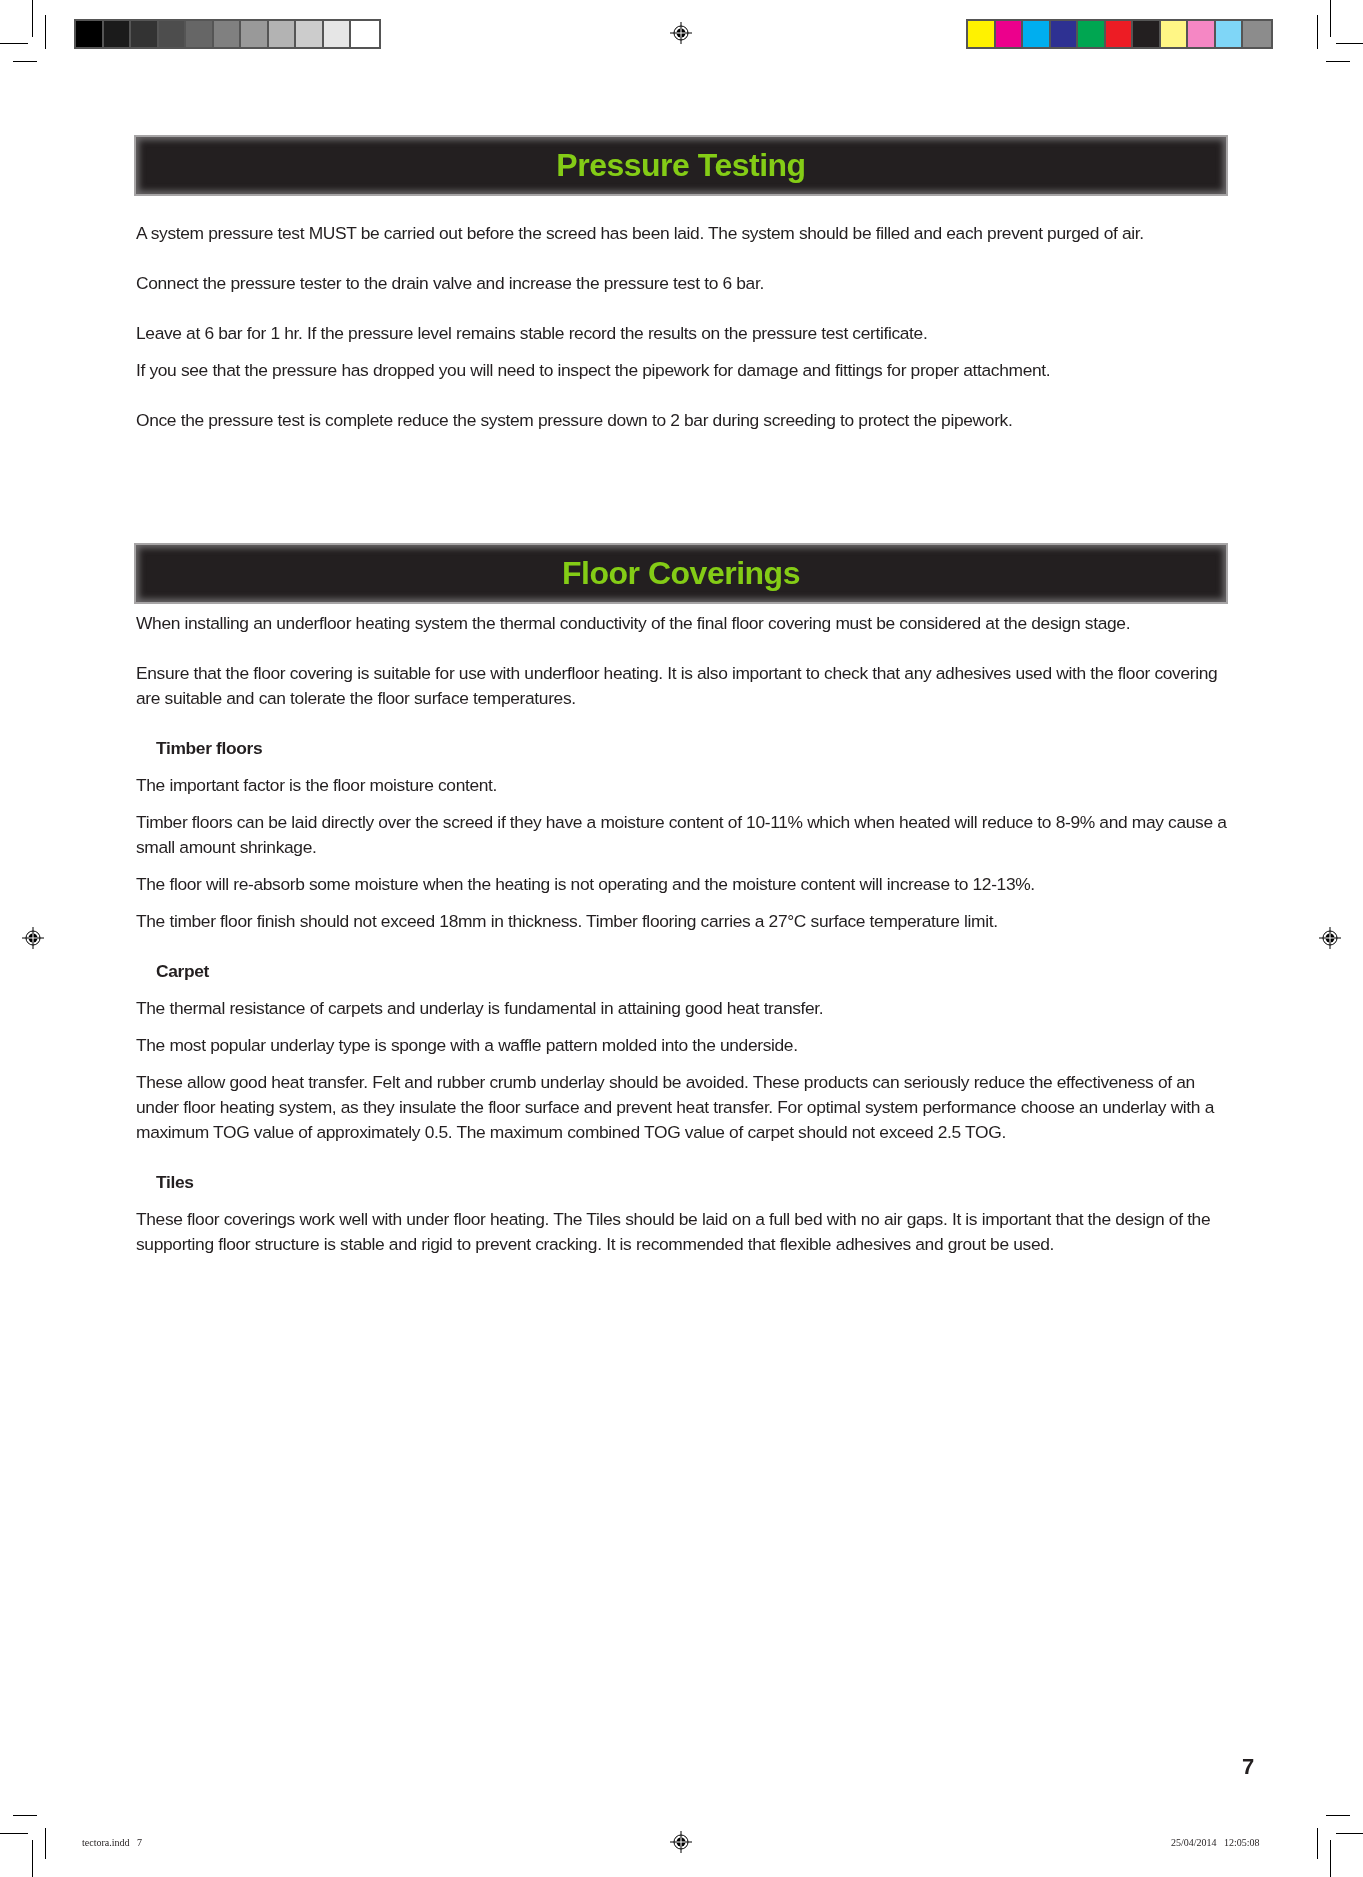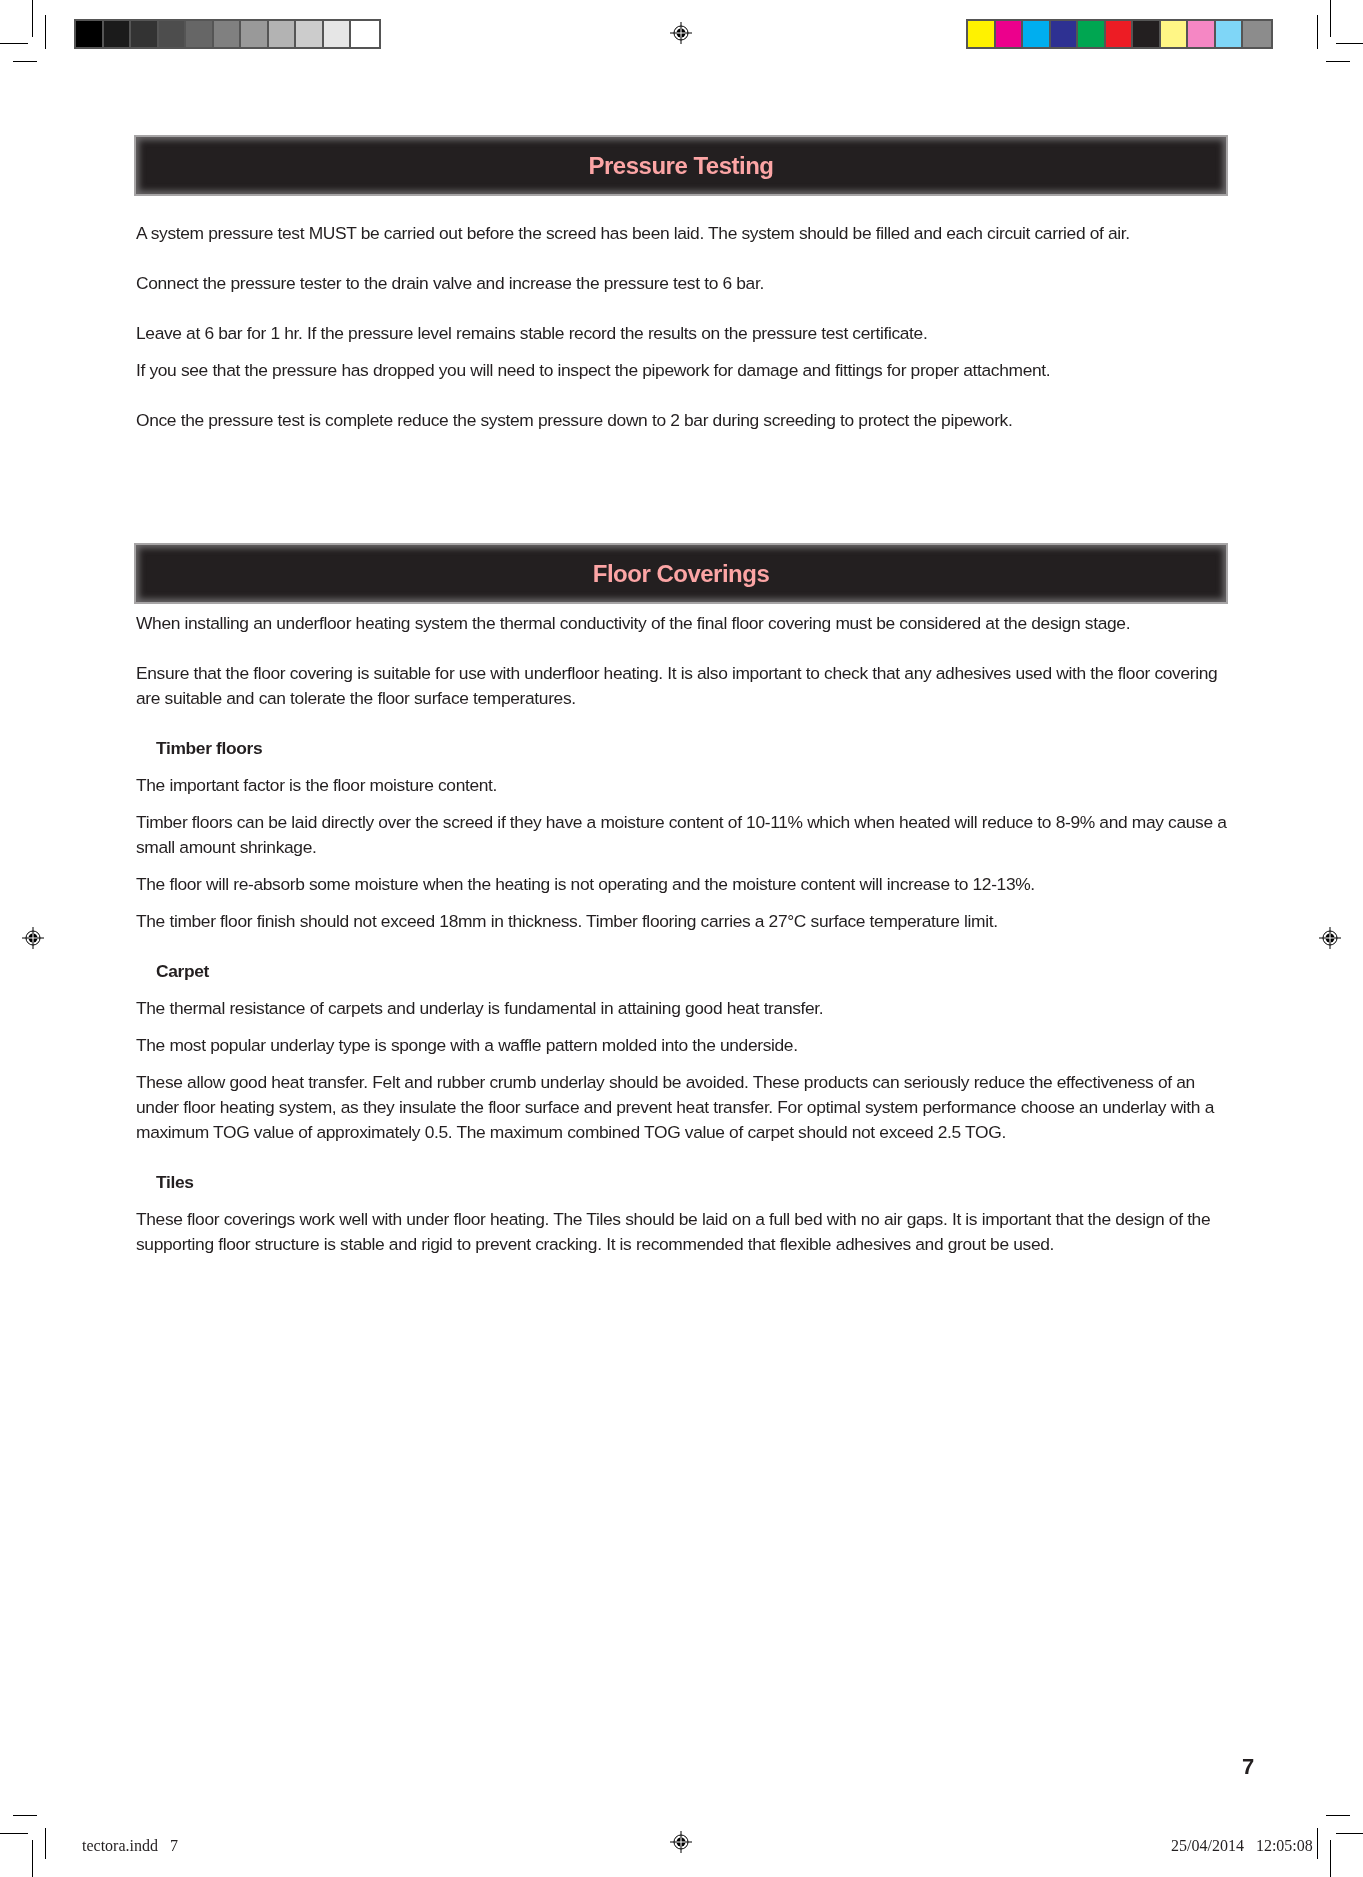--- a/index.html
+++ b/index.html
@@ -23,42 +23,42 @@
     }
     .colorbar .sw { width: 27.5px; height: 26px; border-right: 2px solid #555; box-sizing: border-box; }
     .colorbar .sw:last-child { border-right: none; }
     .reg {
       position: absolute;
       width: 22px; height: 22px;
     }
     .slug {
       position: absolute;
       font-family: "Liberation Serif", serif;
-      font-size: 16px;
+      font-size: 10px;
       color: #231f20;
     }
     
     .sec-header {
       position: absolute;
       left: 136px;
       width: 1090px;
       height: 57px;
       background: #231f20;
       box-shadow: inset 0 0 6px 3px #6d6b6c;
       outline: 2px solid #a7a5a6;
       display: flex;
       align-items: center;
       justify-content: center;
     }
     .sec-header h2 {
       margin: 0;
-      color: #fca5a5;
+      color: #84cc16;
       font-family: "Liberation Sans", sans-serif;
       font-weight: bold;
-      font-size: 24px;
+      font-size: 32px;
       letter-spacing: -0.5px;
     }
     .body-block {
       position: absolute;
       left: 136px;
       width: 1100px;
       font-size: 17.4px;
       line-height: 25px;
       letter-spacing: -0.35px;
     }
@@ -155,21 +155,21 @@
   <line x1="11" y1="0" x2="11" y2="22" stroke="#000" stroke-width="1"></line>
   <line x1="6.5" y1="11" x2="15.5" y2="11" stroke="#fff" stroke-width="1"></line>
   <line x1="11" y1="6.5" x2="11" y2="15.5" stroke="#fff" stroke-width="1"></line>
 </svg>
 
 <div class="sec-header" style="top:137px;">
   <h2>Pressure Testing</h2>
 </div>
 
 <div class="body-block" style="top:221px;">
-  <p>A system pressure test MUST be carried out before the screed has been laid. The system should be filled and each circuit carried of air.</p>
+  <p>A system pressure test MUST be carried out before the screed has been laid. The system should be filled and each prevent purged of air.</p>
   <p>Connect the pressure tester to the drain valve and increase the pressure test to 6 bar.</p>
   <p style="margin-bottom:25px;">
     <span class="line">Leave at 6 bar for 1 hr. If the pressure level remains stable  record the results on the pressure test certificate.</span>
     <span class="line">If you see that the pressure has dropped you will need to inspect the pipework for damage and fittings for proper attachment.</span>
   </p>
   <p>Once the pressure test is complete reduce the system pressure down to 2 bar during screeding to protect the pipework.</p>
 </div>
 
 <div class="sec-header" style="top:545px;">
   <h2>Floor Coverings</h2>

